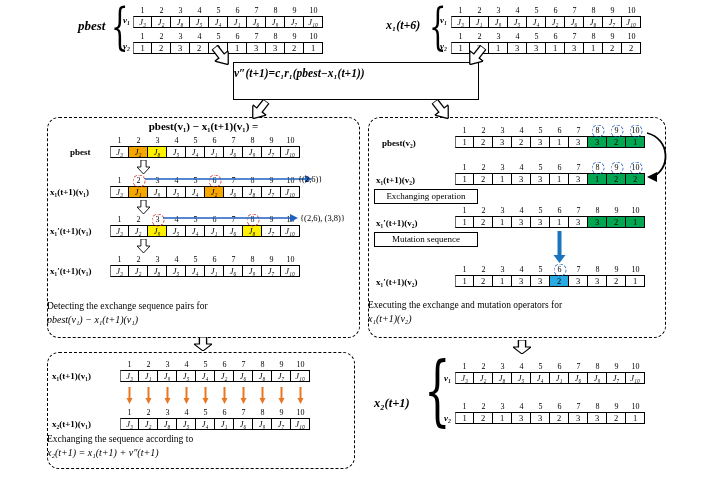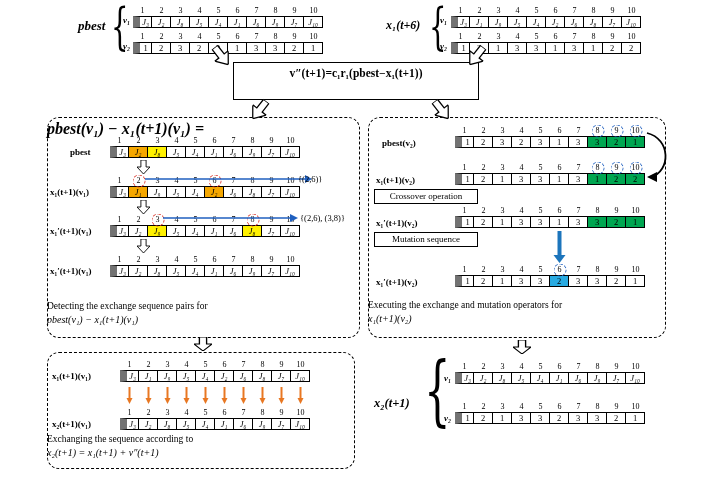--- a/index.html
+++ b/index.html
@@ -3,36 +3,36 @@
 <meta charset="utf-8">
 <style>
   *{margin:0;padding:0;box-sizing:border-box}
   body{background:#fff;font-family:"Liberation Serif","DejaVu Serif",serif}
   .canvas{position:relative;width:713px;height:477px;background:#fff;overflow:hidden}
   .jtable{position:absolute}
   .idx-row{display:flex}
   .idx-cell{width:19px;height:10px;font-size:8px;line-height:10px;text-align:center;position:relative}
   .val-row{display:flex}
   .val-cell{width:19px;height:12px;border-top:1px solid #000;border-bottom:1px solid #000;border-right:1px solid #000;font-size:8.5px;line-height:10px;text-align:center;font-style:italic;background:#fff}
-  .val-row .val-cell:first-child{border-left:7px solid #737373}
+  .val-row .val-cell:first-child{border-left:1px solid #737373}
   .val-cell.num{font-style:normal}
   .hl-orange{background:#F5A700}
   .hl-yellow{background:#FFF100}
   .hl-green{background:#00A651}
   .hl-blue{background:#29ABE2}
   .circ-red::after,.circ-blue::after{content:"";position:absolute;left:50%;top:50%;width:11px;height:11px;transform:translate(-50%,-50%);border-radius:50%}
   .circ-red::after{border:1px dashed #D93025}
   .circ-blue::after{border:1px dashed #1F5FBF}
   .btitle{position:absolute;font-weight:bold;font-style:italic;font-size:13px;white-space:nowrap}
   .vlabel{position:absolute;font-weight:bold;font-style:italic;font-size:9px;white-space:nowrap}
   .tlabel{position:absolute;font-weight:bold;font-size:9px;white-space:nowrap}
-  .boxtitle{position:absolute;font-weight:bold;font-style:italic;font-size:16px}
+  .boxtitle{position:absolute;text-align:center;font-weight:bold;font-size:11px}
   .brace{position:absolute;font-family:"DejaVu Serif",serif;transform-origin:left top;transform:scaleX(.55)}
   .dashed-box{position:absolute;border:1.6px dashed #000;border-radius:12px}
-  .eqbox{position:absolute;left:233px;top:62px;width:246px;height:38px;border:1.2px solid #000;text-align:center;font-weight:bold;font-size:11.5px;line-height:17px;padding-top:2px;background:#fff}
+  .eqbox{position:absolute;left:233px;top:62px;width:246px;height:38px;border:1.2px solid #000;font-weight:bold;font-style:italic;font-size:11.5px;line-height:17px;padding-top:2px;background:#fff}
   .opbox{position:absolute;width:104px;height:15px;border:1px solid #000;text-align:center;font-size:9px;line-height:13px;background:#fff}
   .cap{position:absolute;font-size:9.5px}
   .cap.math{font-weight:normal;font-style:italic;font-size:10px}
   .pair{position:absolute;font-size:8.5px;white-space:nowrap;z-index:6}
   .flow{position:absolute;z-index:4}
   .flow polygon{fill:#fff;stroke:#000;stroke-width:1.5}
   #overlay{position:absolute;left:0;top:0;z-index:5;pointer-events:none}
   #orange-arrows line{stroke:#E87722;stroke-width:2}
   #orange-arrows polygon{fill:#E87722}
 </style>
@@ -361,21 +361,21 @@
         <div class="val-cell num">3</div>
         <div class="val-cell num">3</div>
         <div class="val-cell num">1</div>
         <div class="val-cell num">3</div>
         <div class="val-cell num hl-green">1</div>
         <div class="val-cell num hl-green">2</div>
         <div class="val-cell num hl-green">2</div>
       </div>
     </div>
 
-  <div class="opbox" style="left:374px;top:189px">Crossover operation</div>
+  <div class="opbox" style="left:374px;top:189px">Exchanging operation</div>
 
   <div class="tlabel" style="left:376px;top:218px">x₁′(t+1)(v₂)</div>
   <div class="jtable" style="left:455px;top:206px">
       <div class="idx-row">
         <div class="idx-cell">1</div>
         <div class="idx-cell">2</div>
         <div class="idx-cell">3</div>
         <div class="idx-cell">4</div>
         <div class="idx-cell">5</div>
         <div class="idx-cell">6</div>

